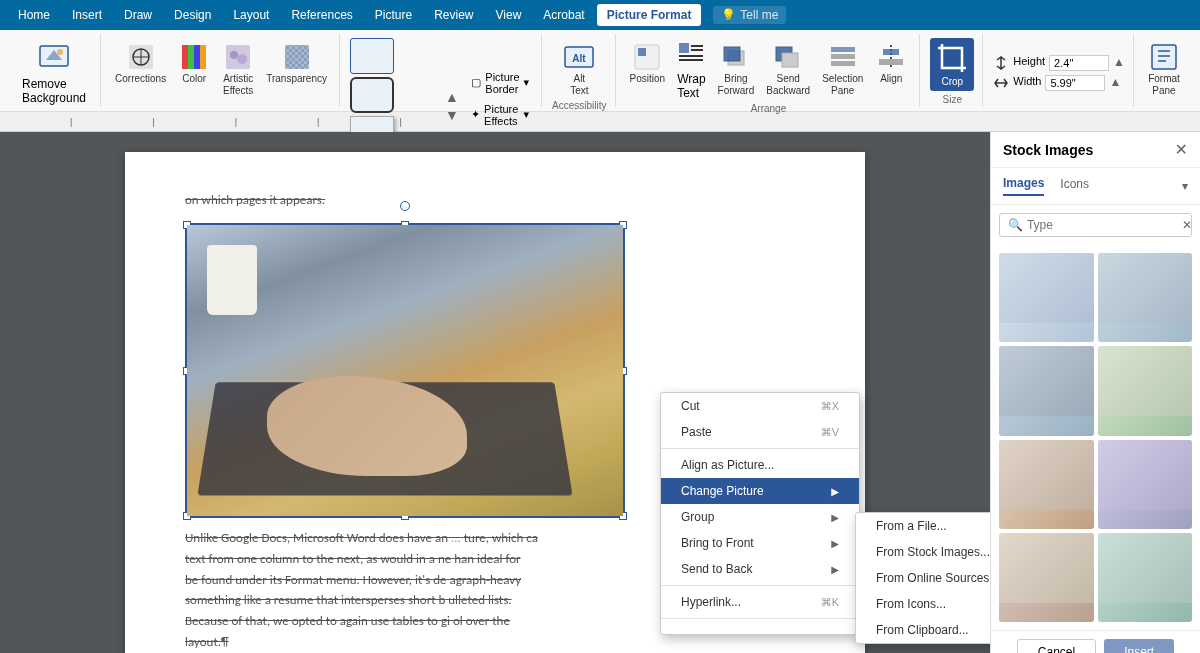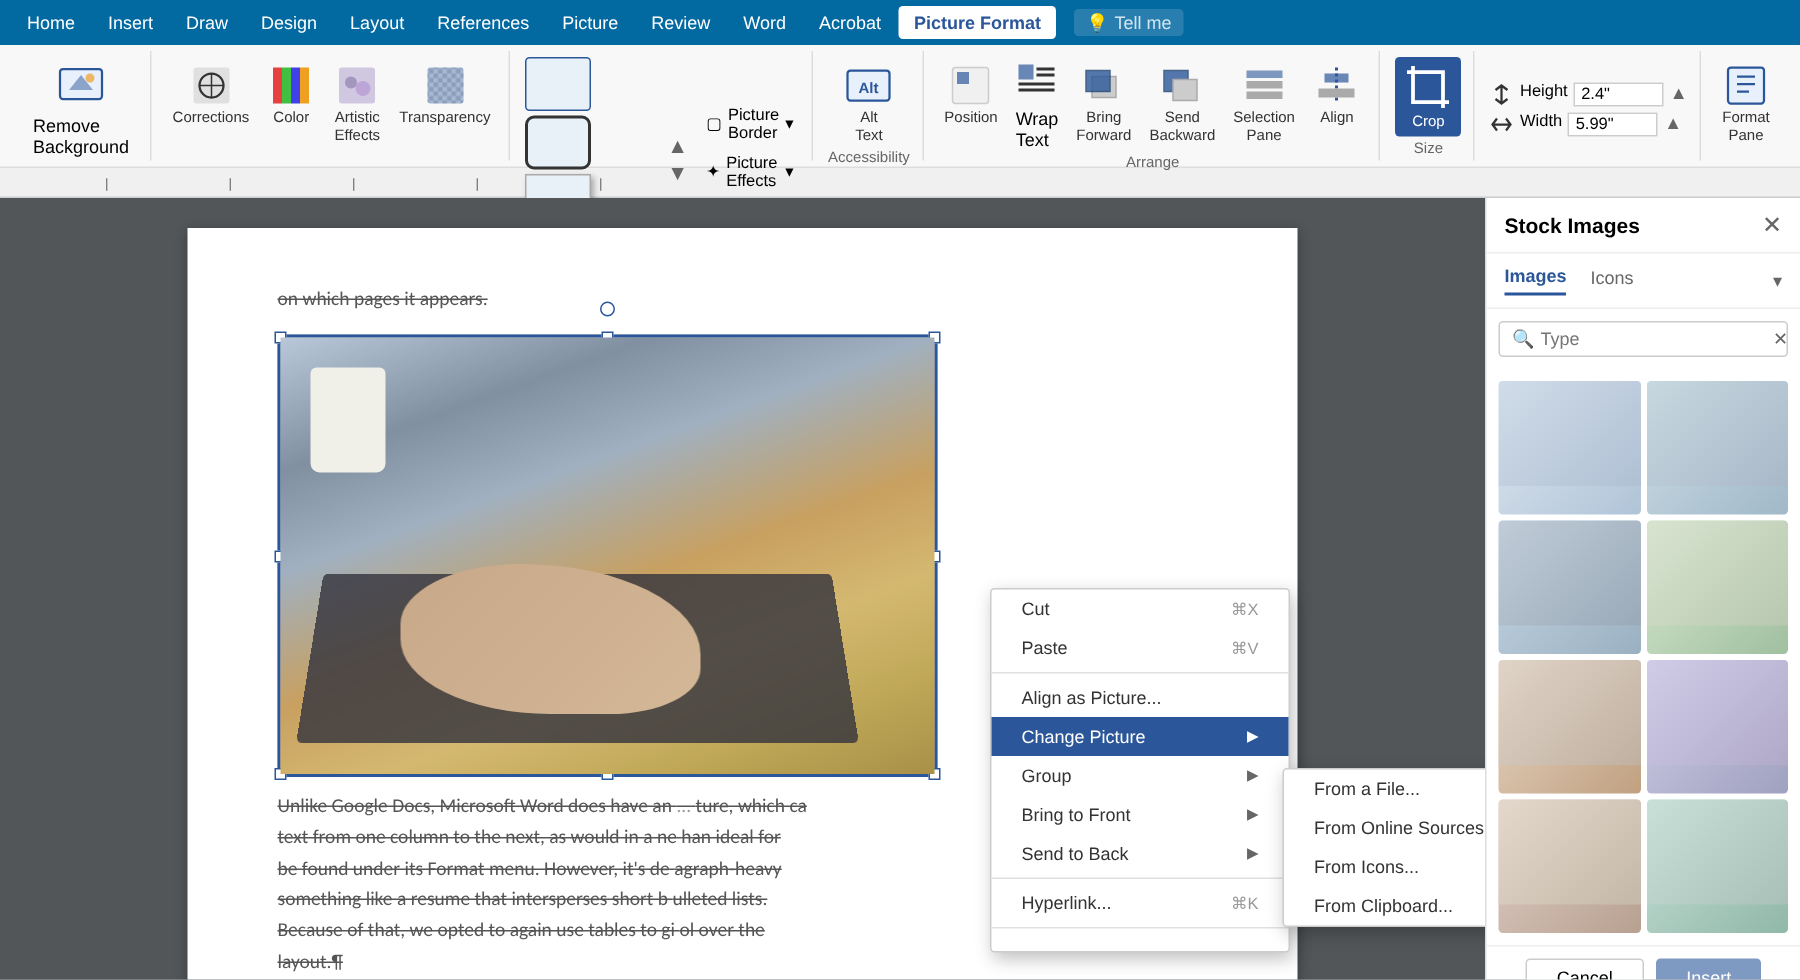--- a/index.html
+++ b/index.html
@@ -84,21 +84,21 @@
 
 <div class="menu-bar">
   <div class="menu-item">Home</div>
   <div class="menu-item">Insert</div>
   <div class="menu-item">Draw</div>
   <div class="menu-item">Design</div>
   <div class="menu-item">Layout</div>
   <div class="menu-item">References</div>
   <div class="menu-item">Picture</div>
   <div class="menu-item">Review</div>
-  <div class="menu-item">Word</div>
+  <div class="menu-item">View</div>
   <div class="menu-item">Acrobat</div>
   <div class="menu-item active">Picture Format</div>
   <div style="margin-left:10px; display:flex; align-items:center; background:rgba(255,255,255,0.15); border-radius:3px; padding:2px 8px; gap:4px;">
     <span style="color:white;">💡</span>
     <span style="color:rgba(255,255,255,0.8); font-size:12px;">Tell me</span>
   </div>
 </div>
 
 <div class="ribbon">
 
@@ -443,20 +443,23 @@
           
         </div>
 
       </div>
 
       <div class="submenu" style="top:380px; left:855px;">
         <div class="ctx-item">
           <span>From a File...</span>
         </div>
         <div class="ctx-item">
+          <span>From Stock Images...</span>
+        </div>
+        <div class="ctx-item">
           <span>From Online Sources...</span>
         </div>
         <div class="ctx-item">
           <span>From Icons...</span>
         </div>
         <div class="ctx-item">
           <span>From Clipboard...</span>
         </div>
       </div>
     </div>

